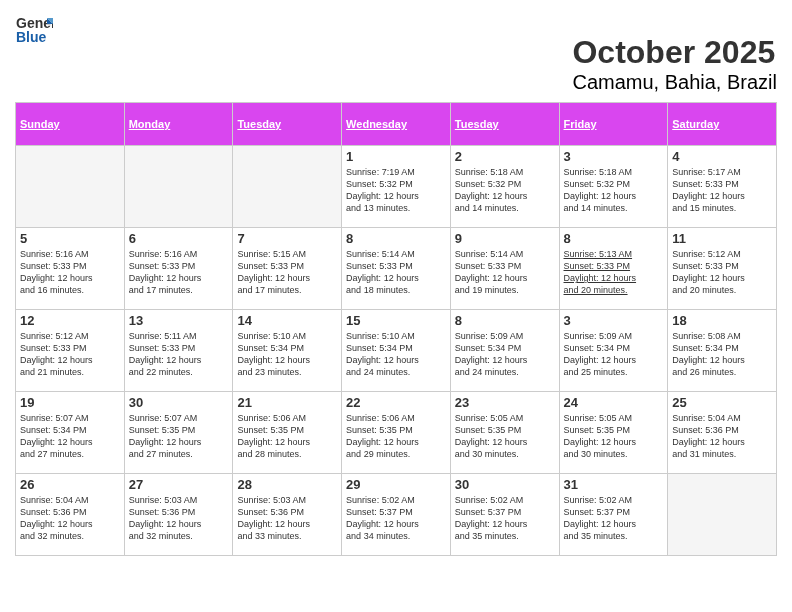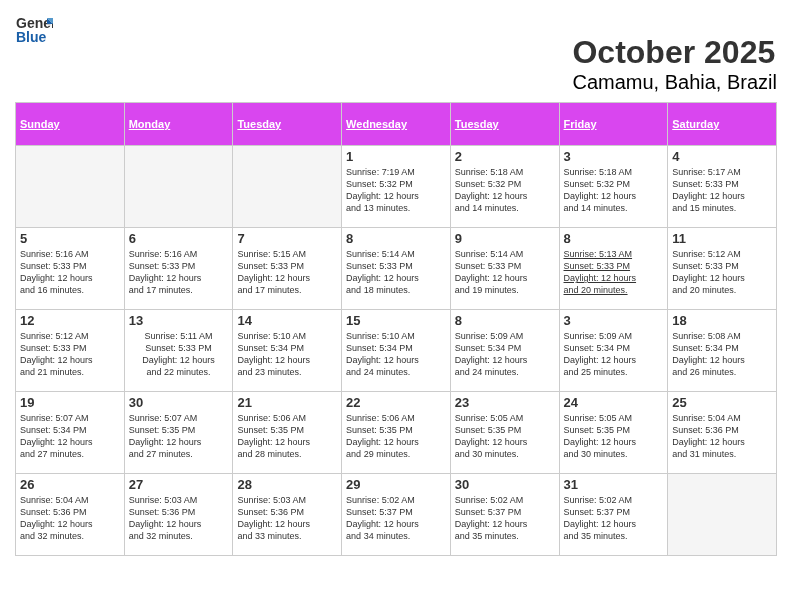--- a/index.html
+++ b/index.html
@@ -198,21 +198,21 @@
         <tr>
           <td>
             <span class="day-num">12</span>
             <div class="cell-text" style="white-space: pre-line;">Sunrise: 5:12 AM
 Sunset: 5:33 PM
 Daylight: 12 hours
 and 21 minutes.</div>
           </td>
           <td>
             <span class="day-num">13</span>
-            <div class="cell-text" style="white-space: pre-line; text-align: center;">Sunrise: 5:11 AM
+            <div class="cell-text" style="white-space: pre-line;">Sunrise: 5:11 AM
 Sunset: 5:33 PM
 Daylight: 12 hours
 and 22 minutes.</div>
           </td>
           <td>
             <span class="day-num">14</span>
             <div class="cell-text" style="white-space: pre-line;">Sunrise: 5:10 AM
 Sunset: 5:34 PM
 Daylight: 12 hours
 and 23 minutes.</div>

